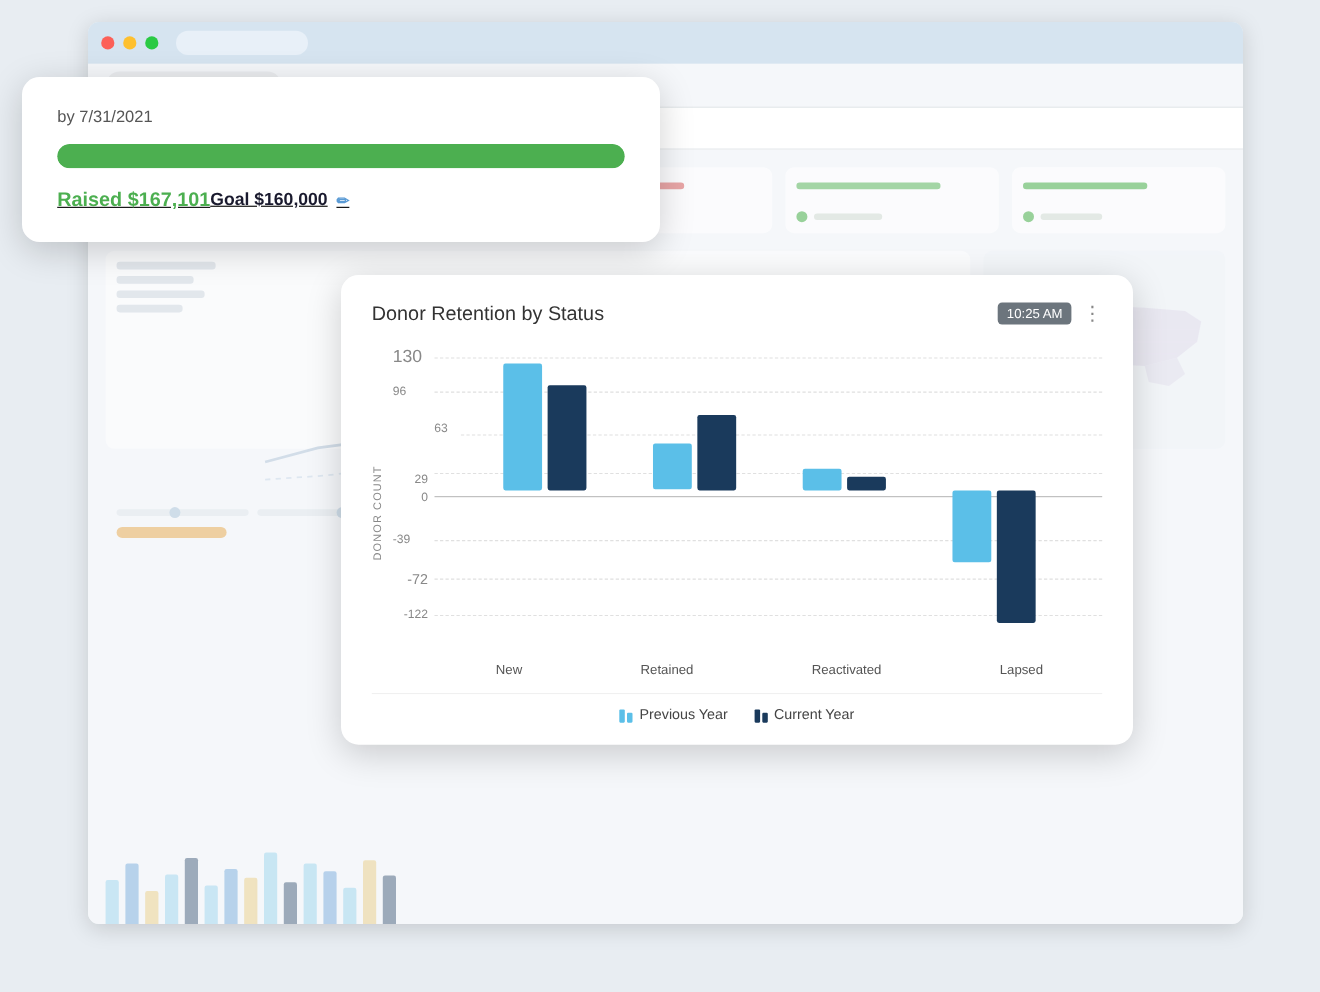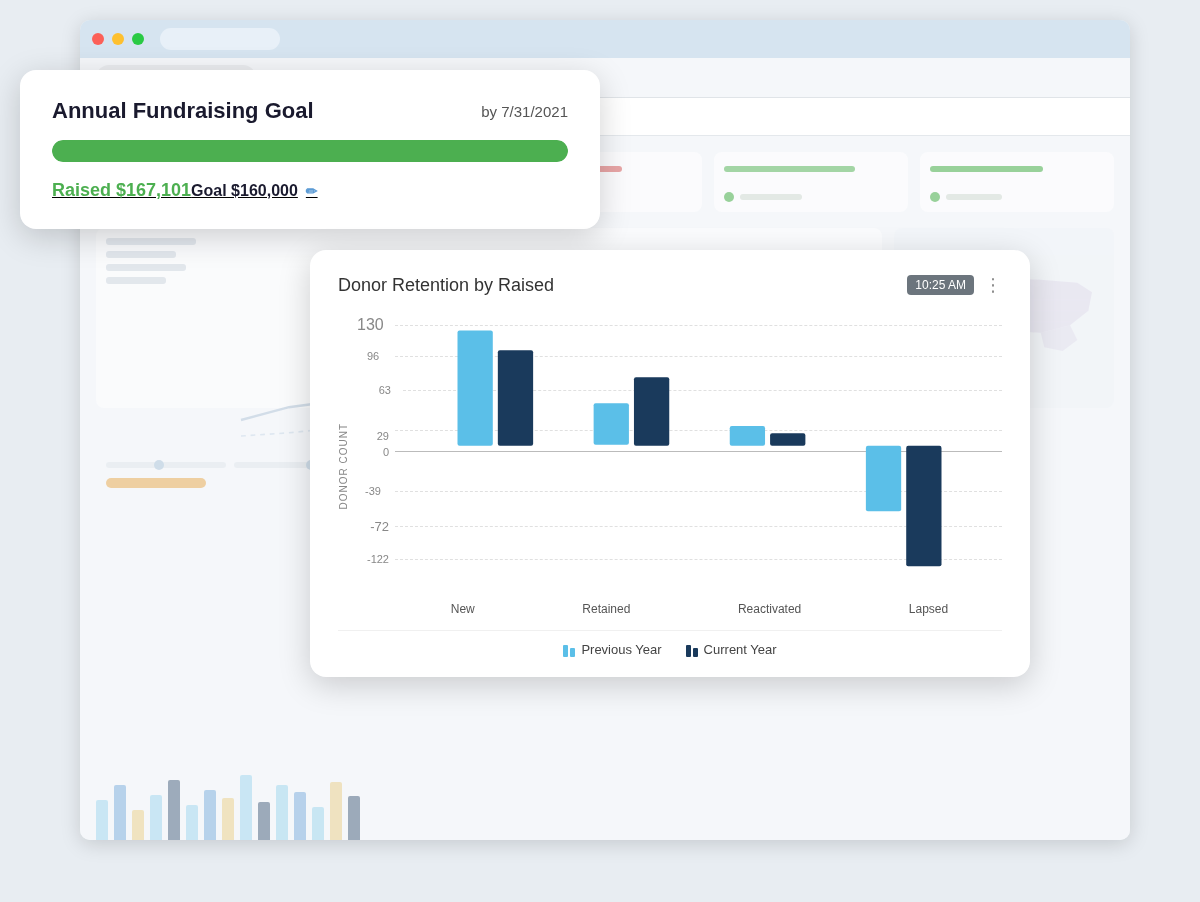--- a/index.html
+++ b/index.html
@@ -543,74 +543,73 @@
       <div class="bottom-bar" style="height:48px; background:#5b9bd5;"></div>
       <div class="bottom-bar" style="height:33px; background:#87ceeb;"></div>
       <div class="bottom-bar" style="height:58px; background:#e8c56a;"></div>
       <div class="bottom-bar" style="height:44px; background:#1a3a5c;"></div>
     </div>
   </div>
 </div>
 
 <div class="fundraising-card">
   <div class="fundraising-header">
-    <span class="fundraising-title">Annual Fundraising Goal</span>
     <span class="fundraising-date">by 7/31/2021</span>
   </div>
   <div class="progress-bar-container">
     <div class="progress-bar-fill" style="width: 100%;"></div>
   </div>
   <div class="fundraising-footer">
     <span class="raised-amount">Raised $167,101</span>
     <span class="goal-amount">
       <span>Goal $160,000</span>
       <span class="edit-icon">✏</span>
     </span>
   </div>
 </div>
 
 <div class="retention-card">
   <div class="retention-header">
-    <span class="retention-title">Donor Retention by Raised</span>
+    <span class="retention-title">Donor Retention by Status</span>
     <div class="retention-meta">
       <span class="retention-time">10:25 AM</span>
       <span class="more-icon">⋮</span>
     </div>
   </div>
 
   <div class="chart-container">
     <div class="y-axis-label">DONOR COUNT</div>
 
     <div class="chart-inner">
 
       <div style="position:absolute; top:0; left:0; bottom:30px; right:0;">
 
         <div style="position:absolute; top:0; left:0; right:0; display:flex; align-items:center; gap:6px;">
           <span style="font-size:16px; color:#888; width:32px; text-align:left;">130</span>
           <div style="flex:1; border-top:1px dashed #e0e0e0;"></div>
         </div>
         <div style="position:absolute; top:12.6%; left:0; right:0; display:flex; align-items:center; gap:6px;">
-          <span style="font-size:11px; color:#888; width:32px; text-align:center;">96</span>
+          <span style="font-size:11px; color:#888; width:32px; text-align:left;">96</span>
           <div style="flex:1; border-top:1px dashed #e0e0e0;"></div>
         </div>
-        <div style="position:absolute; top:25.2%; left:2px; right:0; display:flex; align-items:center; gap:12px;">
+        <div style="position:absolute; top:25.2%; left:18px; right:0; display:flex; align-items:flex-end; gap:12px;">
           <span style="font-size:11px; color:#888; width:32px; text-align:right;">63</span>
           <div style="flex:1; border-top:1px dashed #e0e0e0;"></div>
         </div>
         <div style="position:absolute; top:37.8%; left:0; right:0; display:flex; align-items:center; gap:6px;">
           <span style="font-size:11px; color:#888; width:32px; text-align:right;margin-top:12px;">29</span>
           <div style="flex:1; border-top:1px dashed #e0e0e0;"></div>
         </div>
 
         <div style="position:absolute; top:48.1%; left:0; right:0; display:flex; align-items:center; gap:6px;">
           <span style="font-size:11px; color:#888; width:32px; text-align:right;">0</span>
           <div style="flex:1; border-top:1px solid #bbb;"></div>
         </div>
         <div style="position:absolute; top:62.6%; left:0; right:0; display:flex; align-items:center; gap:6px;">
-          <span style="font-size:11px; color:#888; width:32px; text-align:center;">-39</span>
+          <span style="font-size:11px; color:#888; width:32px; text-align:left;">-39</span>
           <div style="flex:1; border-top:1px dashed #e0e0e0;"></div>
         </div>
         <div style="position:absolute; top:75.2%; left:0; right:0; display:flex; align-items:center; gap:6px;">
           <span style="font-size:13px; color:#888; width:32px; text-align:right;">-72</span>
           <div style="flex:1; border-top:1px dashed #e0e0e0;"></div>
         </div>
         <div style="position:absolute; top:87.8%; left:0; right:0; display:flex; align-items:center; gap:6px;">
           <span style="font-size:11px; color:#888; width:32px; text-align:right;">-122</span>
           <div style="flex:1; border-top:1px dashed #e0e0e0;"></div>
         </div>

